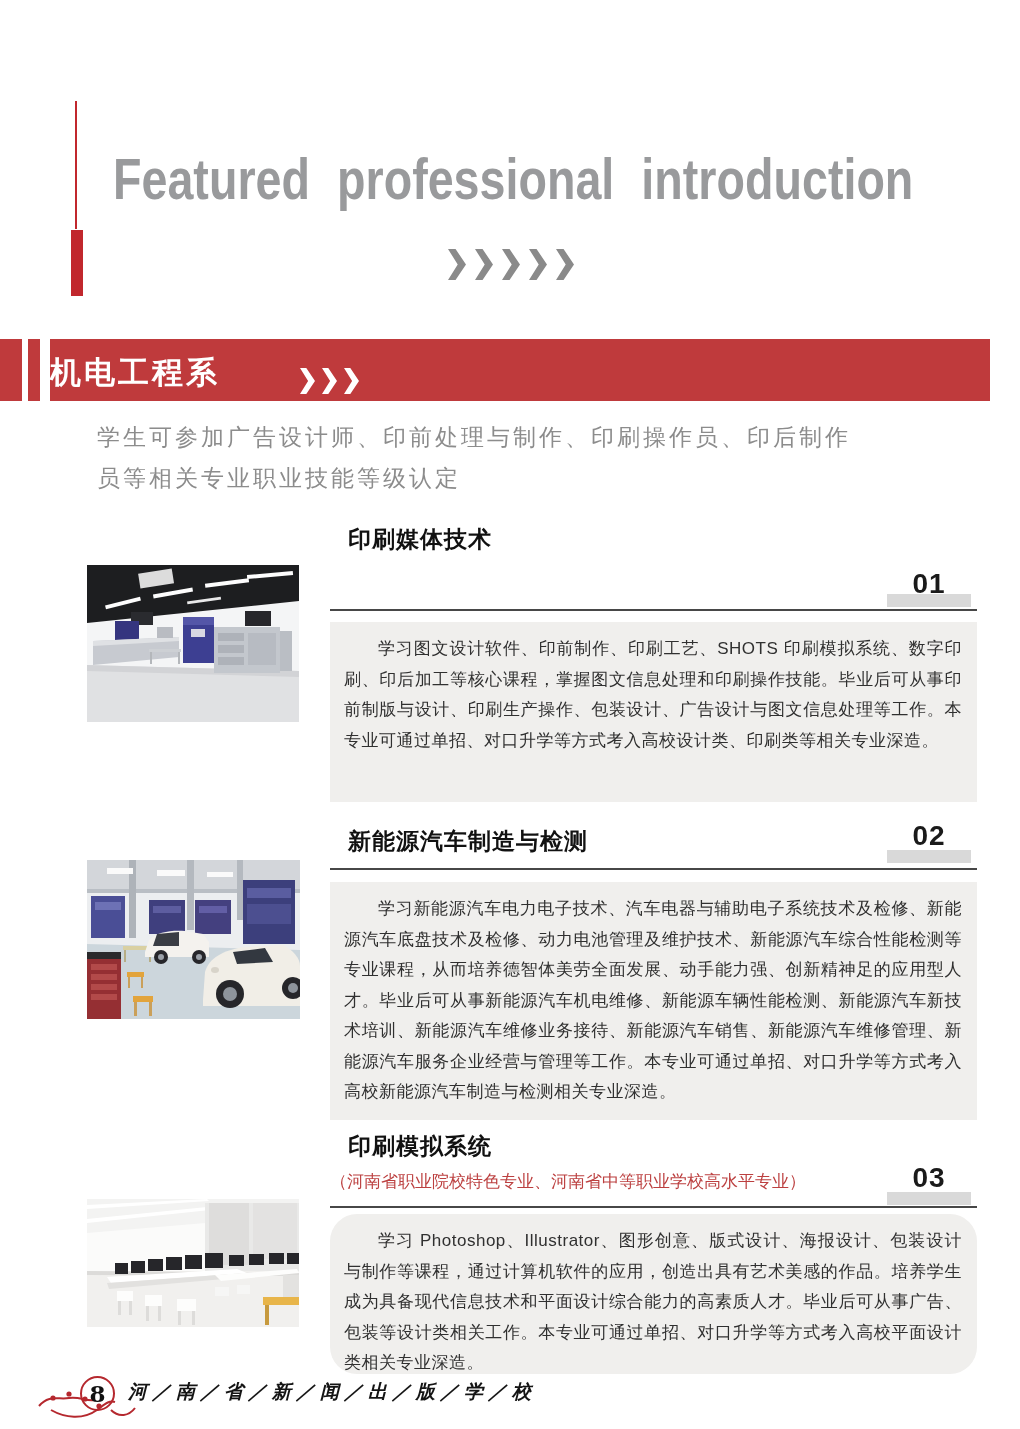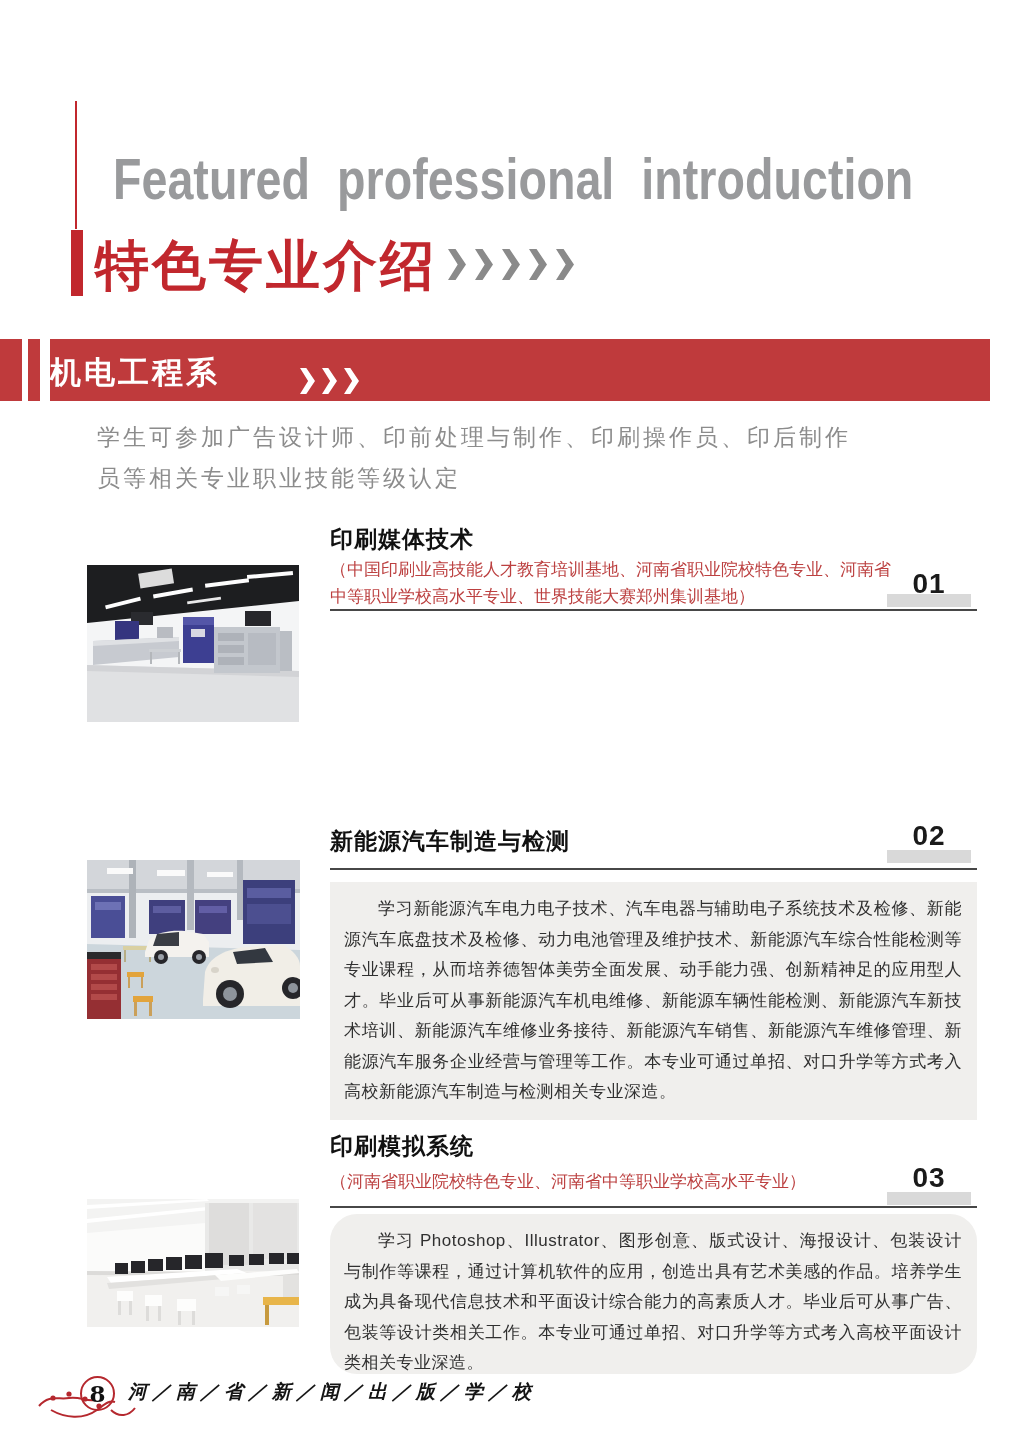--- a/index.html
+++ b/index.html
@@ -38,21 +38,21 @@
   }
   .banner-chevrons { position:absolute; left:300px; top:352px; display:flex; gap:7px; }
   .banner-chevrons .chevron { width:15px; height:26px; background:#ffffff; }
 
   .intro-text {
     position:absolute; left:97px; top:401px; width:760px;
     font-size:23px; line-height:41px; color:#8c8c8c; letter-spacing:3px;
   }
 
   
-  .sec-title { position:absolute; left:330px; white-space:nowrap;
+  .sec-title { position:absolute; left:348px; white-space:nowrap;
     font-weight:bold; font-size:23px; color:#111; letter-spacing:1px; }
   .sec-sub { position:absolute; left:330px; width:570px;
     font-size:17px; line-height:27px; color:#bc4040; }
   .sec-num { position:absolute; left:887px; width:84px; text-align:center;
     font-weight:bold; font-size:28px; color:#1a1a1a; letter-spacing:1px; }
   .num-bar { position:absolute; left:887px; width:84px; height:13px; background:#d9d9d9; }
   .sec-line { position:absolute; left:330px; width:647px; height:2px; background:#474747; }
   .sec-body {
     position:absolute; left:330px; width:647px; background:#f0efed;
     padding:12px 15px 12px 14px; font-size:17px; line-height:30.5px;
@@ -94,21 +94,20 @@
   }
 </style>
 </head>
 <body>
 
 <div id="page">
 
   <div class="thin-red-line"></div>
   <div class="title-en">Featured professional introduction</div>
   <div class="red-bar"></div>
-  <div class="title-zh">特色专业介绍</div>
   <div class="title-chevrons">
     <span class="chevron"></span>
     <span class="chevron"></span>
     <span class="chevron"></span>
     <span class="chevron"></span>
     <span class="chevron"></span>
   </div>
 
   <div class="banner-block"></div>
   <div class="banner-stripe"></div>
@@ -116,21 +115,20 @@
   <div class="banner-label">机电工程系</div>
   <div class="banner-chevrons">
     <span class="chevron"></span>
     <span class="chevron"></span>
     <span class="chevron"></span>
   </div>
 
   <div class="intro-text">学生可参加广告设计师、印前处理与制作、印刷操作员、印后制作员等相关专业职业技能等级认定</div>
 
   <div class="sec-title" id="s1-title">印刷媒体技术</div>
-  <div class="sec-sub" id="s1-sub">（中国印刷业高技能人才教育培训基地、河南省职业院校特色专业、河南省中等职业学校高水平专业、世界技能大赛郑州集训基地）</div>
   <div class="sec-num" id="s1-num">01</div>
   <div class="num-bar" id="s1-bar"></div>
   <div class="sec-line" id="s1-line"></div>
   <div class="photo" id="s1-photo">
     <svg width="212" height="157" viewBox="0 0 212 157">
       <rect width="212" height="157" fill="#f4f5f6"></rect>
       <polygon points="0,0 212,0 212,36 0,58" fill="#1d1e20"></polygon>
       <rect x="18" y="36" width="36" height="4" fill="#fdfdfd" transform="rotate(-14 36 38)"></rect>
       <rect x="66" y="26" width="40" height="4" fill="#fdfdfd" transform="rotate(-10 86 28)"></rect>
       <rect x="118" y="16" width="44" height="4" fill="#fdfdfd" transform="rotate(-7 140 18)"></rect>
@@ -152,20 +150,21 @@
       <rect x="104" y="64" width="14" height="8" fill="#d8d8e2"></rect>
       <rect x="127" y="62" width="66" height="46" fill="#c3c7cd"></rect>
       <rect x="131" y="68" width="26" height="8" fill="#aeb2b9"></rect>
       <rect x="131" y="80" width="26" height="8" fill="#aeb2b9"></rect>
       <rect x="131" y="92" width="26" height="8" fill="#aeb2b9"></rect>
       <rect x="161" y="68" width="28" height="32" fill="#b7bbc2"></rect>
       <rect x="158" y="46" width="26" height="15" fill="#27272b"></rect>
       <rect x="193" y="66" width="12" height="40" fill="#babec4"></rect>
     </svg>
   </div>
+  <div class="sec-body" id="s1-body">学习图文设计软件、印前制作、印刷工艺、SHOTS 印刷模拟系统、数字印刷、印后加工等核心课程，掌握图文信息处理和印刷操作技能。毕业后可从事印前制版与设计、印刷生产操作、包装设计、广告设计与图文信息处理等工作。本专业可通过单招、对口升学等方式考入高校设计类、印刷类等相关专业深造。</div>
 
   <div class="sec-title" id="s2-title">新能源汽车制造与检测</div>
   <div class="sec-num" id="s2-num">02</div>
   <div class="num-bar" id="s2-bar"></div>
   <div class="sec-line" id="s2-line"></div>
   <div class="photo" id="s2-photo">
     <svg width="213" height="159" viewBox="0 0 213 159">
       <rect width="213" height="159" fill="#eceef0"></rect>
       <rect x="0" y="0" width="213" height="32" fill="#d3d6da"></rect>
       <rect x="0" y="29" width="213" height="4" fill="#b9bec4"></rect>

